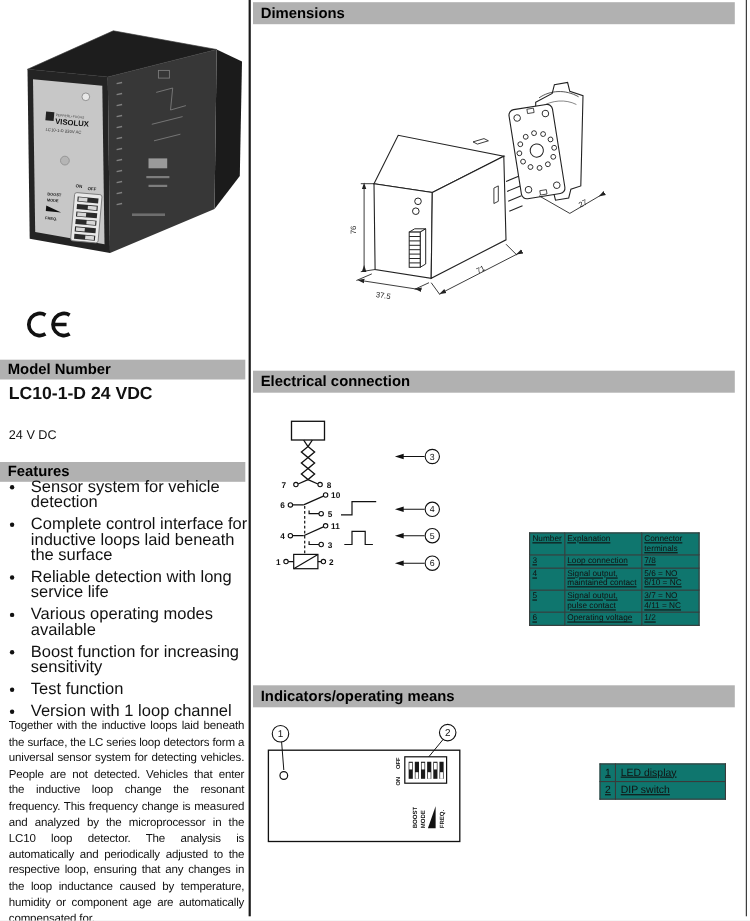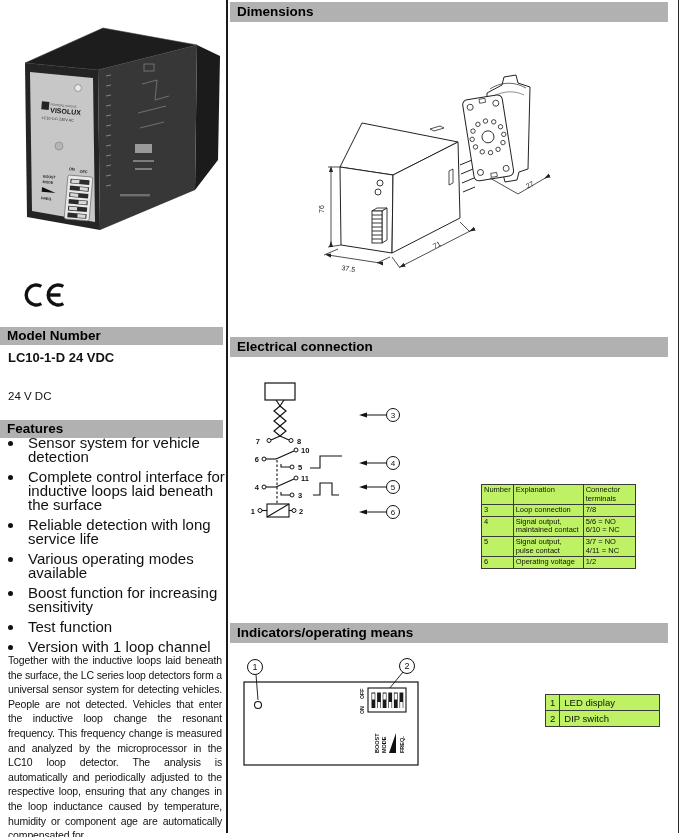--- a/index.html
+++ b/index.html
@@ -4,26 +4,26 @@
 <style>
   html,body{margin:0;padding:0;background:#e8e8e8;}
   #page{position:relative;width:682px;height:837px;background:#ffffff;overflow:hidden;
         font-family:"Liberation Sans",sans-serif;color:#111;}
   .vline{position:absolute;background:#1a1a1a;}
   .hdr{position:absolute;background:#b1b1b1;color:#000;font-weight:bold;
        font-size:13.5px;line-height:19px;padding-left:7px;box-sizing:border-box;}
   .hdr-left{left:0;width:223px;height:18px;line-height:18px;}
   .hdr-right{left:230px;width:438px;height:20px;}
   .txt{position:absolute;left:8px;width:213px;}
-  .model-name{font-size:13px;font-weight:bold;}
+  .model-name{font-size:16px;font-weight:bold;}
   .plain{font-size:11.5px;}
   ul.features{margin:0;padding:0 0 0 16px;list-style:disc outside;}
   ul.features li{font-size:15px;line-height:14px;margin:0 0 6px 0;padding-left:4px;}
   .para{font-size:10.5px;line-height:14.6px;text-align:justify;letter-spacing:-0.15px;}
-  table{border-collapse:collapse;background:#bef264;}
+  table{border-collapse:collapse;background:#0f766e;text-decoration:underline;}
   .elec-table{position:absolute;left:481px;top:484px;font-size:7.5px;line-height:8.6px;}
   .elec-table td{border:1px solid #3a3a3a;padding:1px 2px 1px 2px;vertical-align:top;}
   .ind-table{position:absolute;left:545px;top:694px;font-size:9.5px;line-height:12px;}
   .ind-table td{border:1px solid #3a3a3a;padding:1px 4px;height:13px;vertical-align:middle;}
   .cellline{display:block;}
   svg text{font-family:"Liberation Sans",sans-serif;}
   .svgabs{position:absolute;}
   .sr{position:absolute;width:1px;height:1px;overflow:hidden;clip:rect(0 0 0 0);}
 </style>
 </head>

